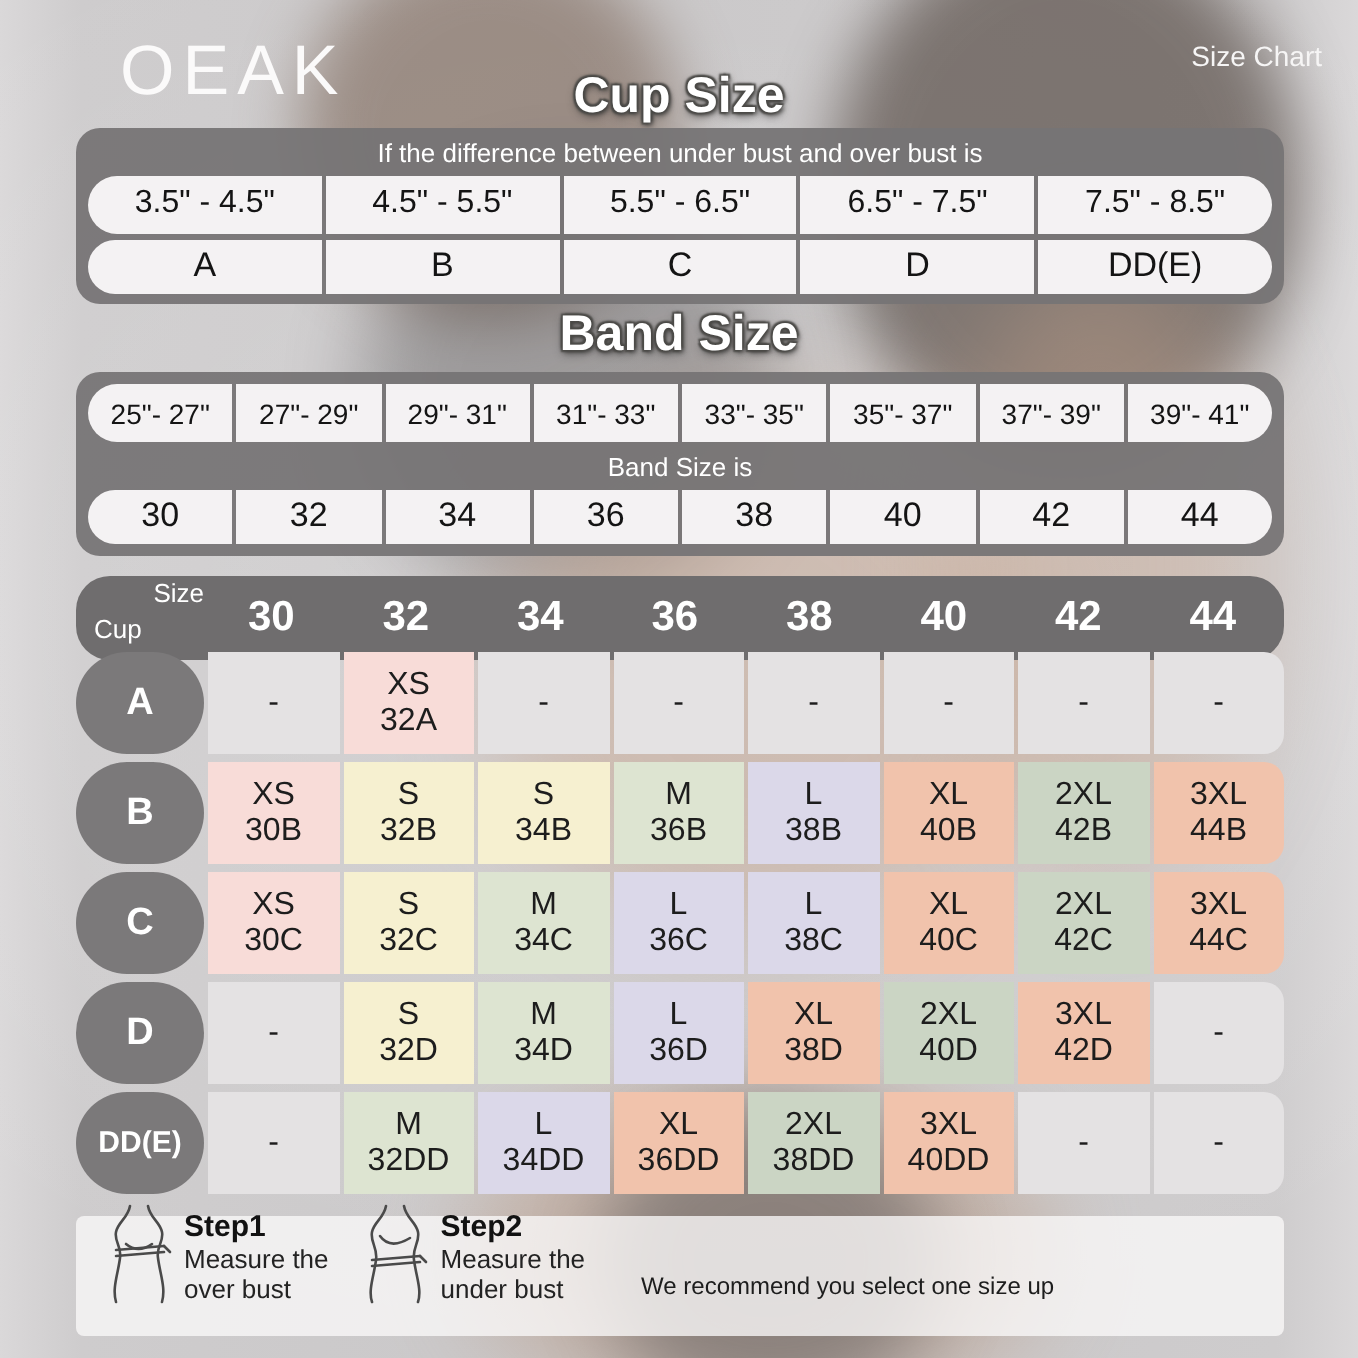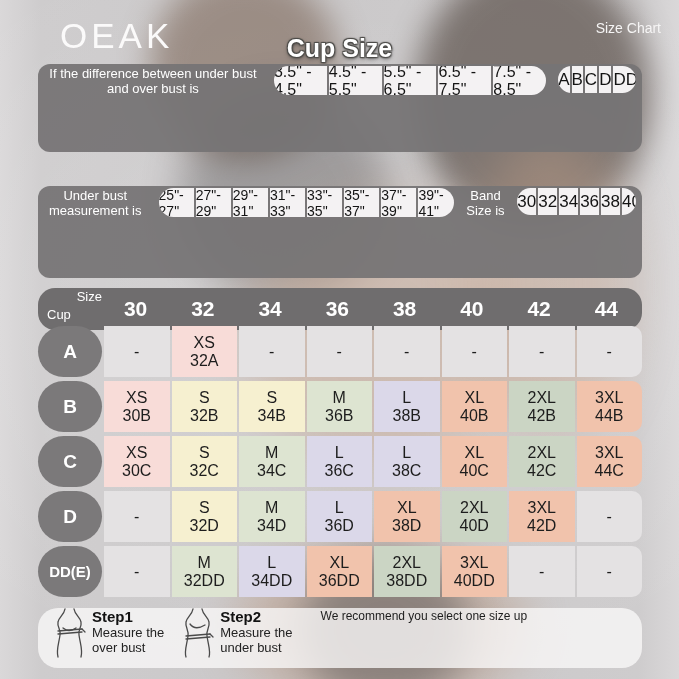--- a/index.html
+++ b/index.html
@@ -21,21 +21,21 @@
   .layer{position:absolute;z-index:1;}
 
   .brand{left:60px;top:16px;color:#fbfafa;font-size:35px;letter-spacing:4px;font-weight:400;}
   .size-chart{right:18px;top:20px;color:#f6f5f5;font-size:14px;font-weight:400;}
   .sec-title{width:679px;text-align:center;color:#fff;font-size:25px;font-weight:bold;
     text-shadow:-1px -1px 1px #4b4a47,1px -1px 1px #4b4a47,-1px 1px 1px #4b4a47,1px 1px 2px #3f3e3c,0 2px 4px rgba(50,50,50,.6);}
   .t-cup{top:34px;}
   .t-band{top:153px;}
 
   .graytable{left:38px;width:604px;background:rgba(118,116,117,.94);border-radius:12px;
-    display:flex;flex-direction:row;justify-content:space-evenly;padding:2px 0;box-sizing:border-box;}
+    display:flex;flex-direction:column;justify-content:space-evenly;padding:2px 0;box-sizing:border-box;}
   .gt-cup{top:64px;height:88px;}
   .gt-band{top:186px;height:92px;}
   .bar-label{color:#fff;font-size:13px;text-align:center;line-height:15px;}
   .pill-row{display:flex;gap:2px;margin:0 6px;border-radius:15px;overflow:hidden;}
   .pr-tall{height:29px;}
   .pr-short{height:27px;}
   .pill-row .cell{flex:1;background:#f4f2f3;display:flex;align-items:center;justify-content:center;color:#141414;}
   .cup-range{font-size:16px;}
   .cup-letter{font-size:17px;}
   .band-range{font-size:14px;}
@@ -51,22 +51,22 @@
   .mrows{left:38px;top:326px;width:604px;}
   .mrow{display:flex;height:51px;margin-bottom:4px;}
   .row-label{width:64px;flex:none;background:#7b797a;border-radius:26px;color:#fff;font-size:19px;font-weight:bold;
     display:flex;align-items:center;justify-content:center;margin-right:2px;}
   .mcells{flex:1;display:flex;gap:2px;}
   .mcell{flex:1;display:flex;flex-direction:column;align-items:center;justify-content:center;color:#1d1d1d;}
   .mcell:last-child{border-radius:0 10px 10px 0;}
   .mcell .sz,.mcell .cd{font-size:16px;line-height:18px;}
   .mcell .dash{font-size:16px;}
 
-  .footer{left:38px;top:608px;width:604px;height:60px;background:rgba(250,249,249,.78);border-radius:20px;
-    display:flex;align-items:flex-start;padding:0 12px;box-sizing:border-box;}
+  .footer{left:38px;top:608px;width:604px;height:60px;background:rgba(250,249,249,.78);border-radius:4px;
+    display:flex;align-items:flex-end;padding:16px 12px;box-sizing:border-box;}
   .ficon{flex:none;margin-right:6px;}
   .fblock{margin-right:14px;}
   .fblock .ft{font-size:15px;font-weight:bold;color:#121212;line-height:17px;}
   .fblock .fl{font-size:13px;color:#232323;line-height:15px;}
   .tips{margin-left:14px;}
   .tips .ft{font-size:15px;font-weight:bold;color:#121212;line-height:18px;}
   .tips .fl{font-size:12px;color:#1d1d1d;line-height:17px;}
 </style>
 </head>
 <body>
@@ -96,23 +96,23 @@
       </div>
     <div class="pill-row pr-short cup-letter" id="cup-letters">
         <div class="cell">A</div>
         <div class="cell">B</div>
         <div class="cell">C</div>
         <div class="cell">D</div>
         <div class="cell">DD(E)</div>
       </div>
   </div>
 
+  <div class="layer sec-title t-band">Band Size</div>
 
   <div class="layer graytable gt-band">
-    <div class="bar-label">Under bust measurement is</div>
     <div class="pill-row pr-tall band-range" id="band-ranges">
         <div class="cell">25"- 27"</div>
         <div class="cell">27"- 29"</div>
         <div class="cell">29"- 31"</div>
         <div class="cell">31"- 33"</div>
         <div class="cell">33"- 35"</div>
         <div class="cell">35"- 37"</div>
         <div class="cell">37"- 39"</div>
         <div class="cell">39"- 41"</div>
       </div>

